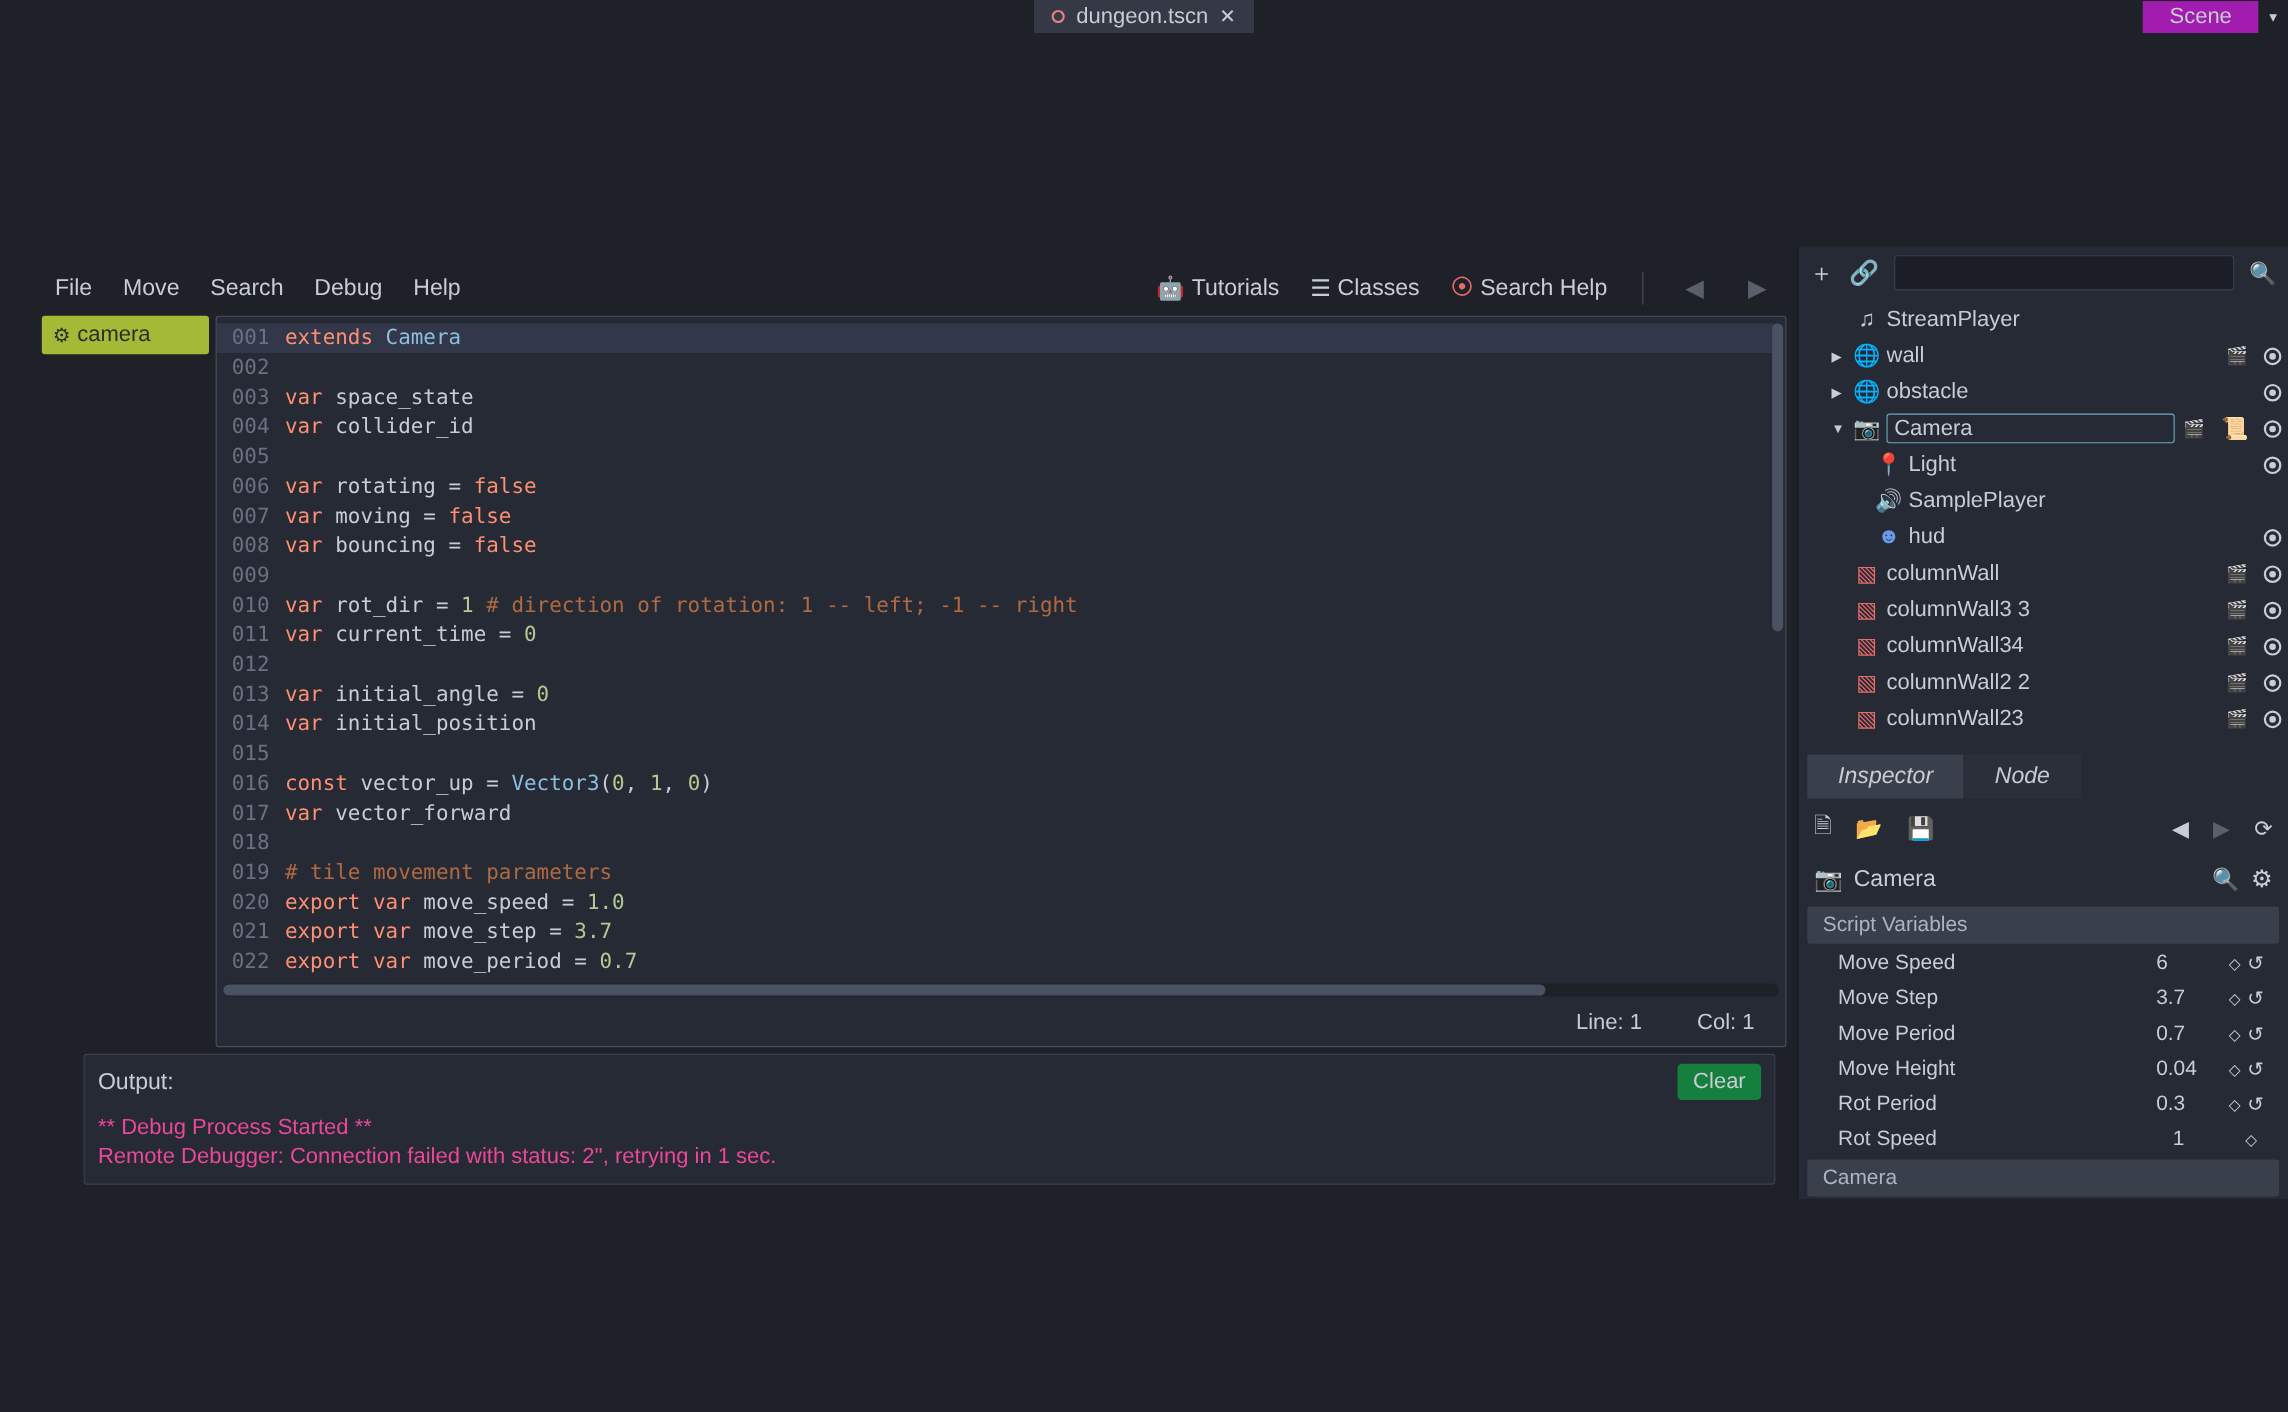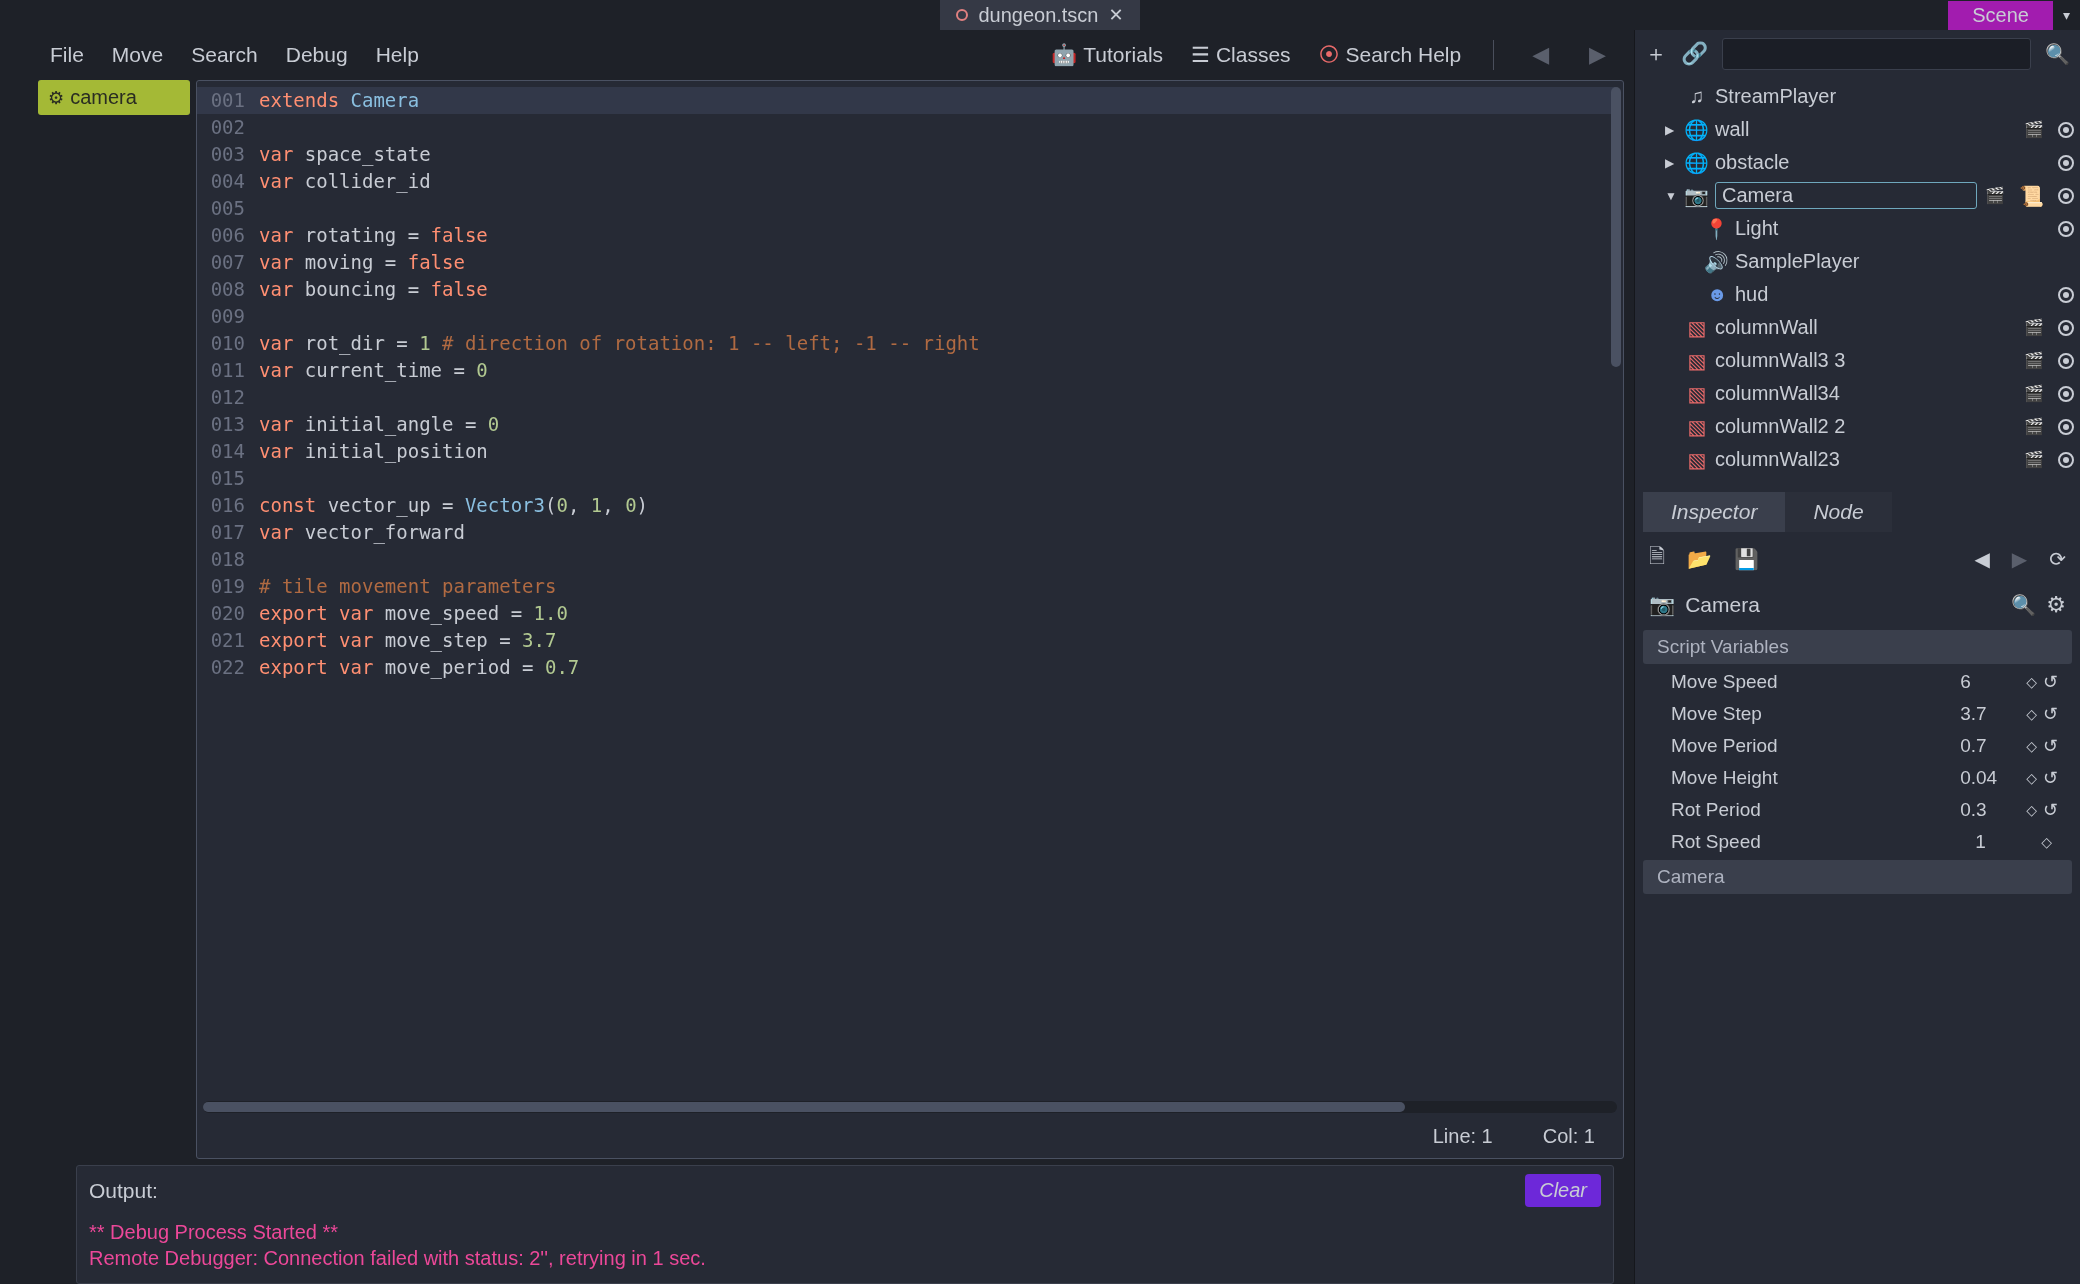--- a/index.html
+++ b/index.html
@@ -17,21 +17,21 @@
 .top-tabs { height: 30px; display: flex; justify-content: center; background: #1e2128; }
 .tabs-center { display: flex; }
 .file-tab {
   display: flex; align-items: center; gap: 10px;
   padding: 4px 16px; background: #353945;
   color: #c8ccd4; font-size: 20px;
 }
 .file-tab .dot { width: 12px; height: 12px; border-radius: 50%; border: 2px solid #e08080; }
 .file-tab .close { cursor: pointer; color: #c8ccd4; font-size: 18px; }
 
-.main-row { display: flex; flex: 1; min-height: 0; }
+.main-row { display: flex; flex: 1; min-height: 0; align-items: center; }
 .left-col { flex: 1; display: flex; flex-direction: column; min-width: 0; padding: 0 10px 0 38px; }
 .right-col { width: 446px; display: flex; flex-direction: column; background: #262a35; border-left: 1px solid #15171c; }
 
 .menubar {
   display: flex; align-items: center; height: 50px; gap: 28px;
   padding: 0 12px; font-size: 21px; color: #c8ccd4;
 }
 .menubar .menu-item { cursor: pointer; }
 .menubar .spacer { flex: 1; }
 .menubar .help-btn { display: flex; align-items: center; gap: 6px; cursor: pointer; }
@@ -68,21 +68,21 @@
 .num { color: #b2c991; }
 .cmt { color: #b06a42; }
 .vscroll { position: absolute; right: 2px; top: 6px; width: 10px; height: 280px; background: #4a5162; border-radius: 5px; }
 .hscroll { height: 12px; margin: 0 6px 4px 6px; background: #1e2128; border-radius: 6px; position: relative; }
 .hscroll .thumb { position: absolute; left: 0; width: 85%; top: 1px; bottom: 1px; background: #4a5162; border-radius: 5px; }
 
 .statusbar { display: flex; justify-content: flex-end; gap: 50px; padding: 8px 28px 10px; font-size: 20px; }
 
 .output-panel { border: 1px solid #3a3f4c; margin: 6px 10px 0 38px; background: #262a35; border-radius: 3px; }
 .output-hdr { display: flex; justify-content: space-between; align-items: center; padding: 8px 12px; font-size: 21px; }
-.clear-btn { background: #6d28d9; padding: 5px 14px; border-radius: 4px; cursor: pointer; font-size: 20px; font-style: italic; }
+.clear-btn { background: #15803d; padding: 5px 14px; border-radius: 4px; cursor: pointer; font-size: 20px; }
 .output-body { padding: 4px 12px 12px; font-size: 20px; color: #ec4899; line-height: 26px; }
 .scene-tab { background: #a21caf; padding: 3px 24px; font-size: 20px; }
 .scene-toolbar { display: flex; align-items: center; gap: 14px; padding: 8px 10px; }
 .scene-toolbar .ico { font-size: 22px; color: #c8ccd4; cursor: pointer; }
 .search-field {
   flex: 1; background: #1b1e26; border: 1px solid #3a3f4c;
   height: 32px; border-radius: 3px;
 }
 .search-ico { font-size: 20px; cursor: pointer; }
 

